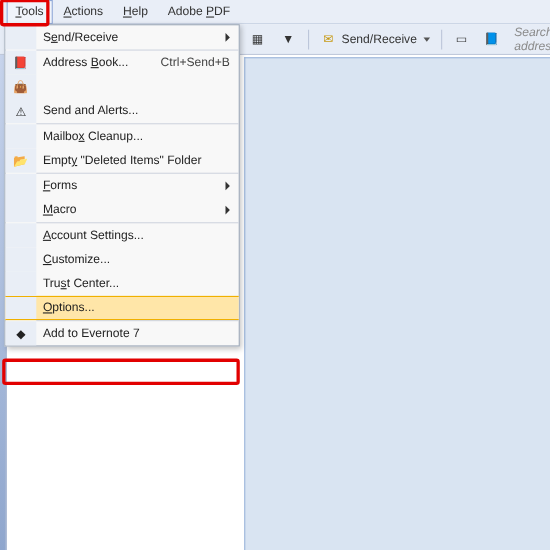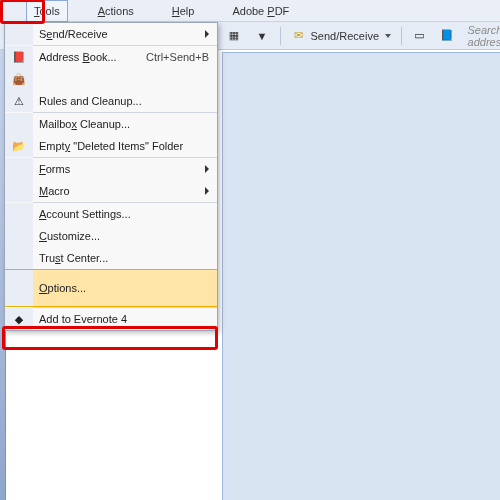--- a/index.html
+++ b/index.html
@@ -20,21 +20,20 @@
     height: 22px;
     padding-left: 6px;
   }
   .menubar-item {
     padding: 3px 7px 3px 7px;
     color: #333;
     border: 1px solid transparent;
     line-height: 14px;
     cursor: default;
     margin-right: 2px;
-    margin-left: 20px;
   }
   .menubar-item.active {
     background: #f0f4fb;
     border: 1px solid #90a8d8;
   }
   .underline { text-decoration: underline; }
   .toolbar {
     display: flex;
     align-items: center;
     height: 28px;
@@ -113,21 +112,21 @@
     align-items: center;
     height: 22px;
     padding-right: 8px;
     color: #222;
     cursor: default;
   }
   .dd-row.highlight {
     background: #ffe6a8;
     border-top: 1px solid #f0b000;
     border-bottom: 1px solid #f0b000;
-    height: 38px;
+    height: 22px;
   }
   .dd-icon-col {
     width: 28px;
     height: 100%;
     background: #e9eef6;
     display: flex;
     align-items: center;
     justify-content: center;
     flex-shrink: 0;
   }
@@ -233,21 +232,21 @@
     </div>
     <div class="dd-row">
       <div class="dd-icon-col">
         <span class="icon">👜</span>
       </div>
     </div>
     <div class="dd-row">
       <div class="dd-icon-col">
         <span class="icon">⚠</span>
       </div>
-      <div class="dd-label">Rules and Cleanup...</div>
+      <div class="dd-label">Send and Alerts...</div>
     </div>
     <div class="dd-sep"></div>
     <div class="dd-row">
       <div class="dd-icon-col"></div>
       <div class="dd-label">Mailbo<span class="underline">x</span> Cleanup...</div>
     </div>
     <div class="dd-row">
       <div class="dd-icon-col">
         <span class="icon">📂</span>
       </div>
@@ -279,18 +278,18 @@
     </div>
     <div class="dd-row highlight">
       <div class="dd-icon-col"></div>
       <div class="dd-label"><span class="underline">O</span>ptions...</div>
     </div>
     <div class="dd-sep"></div>
     <div class="dd-row">
       <div class="dd-icon-col">
         <span class="icon">◆</span>
       </div>
-      <div class="dd-label">Add to Evernote 4</div>
+      <div class="dd-label">Add to Evernote 7</div>
     </div>
   </div>
 
 <div class="redbox tools"></div>
 <div class="redbox options"></div>
 
 </body></html>

